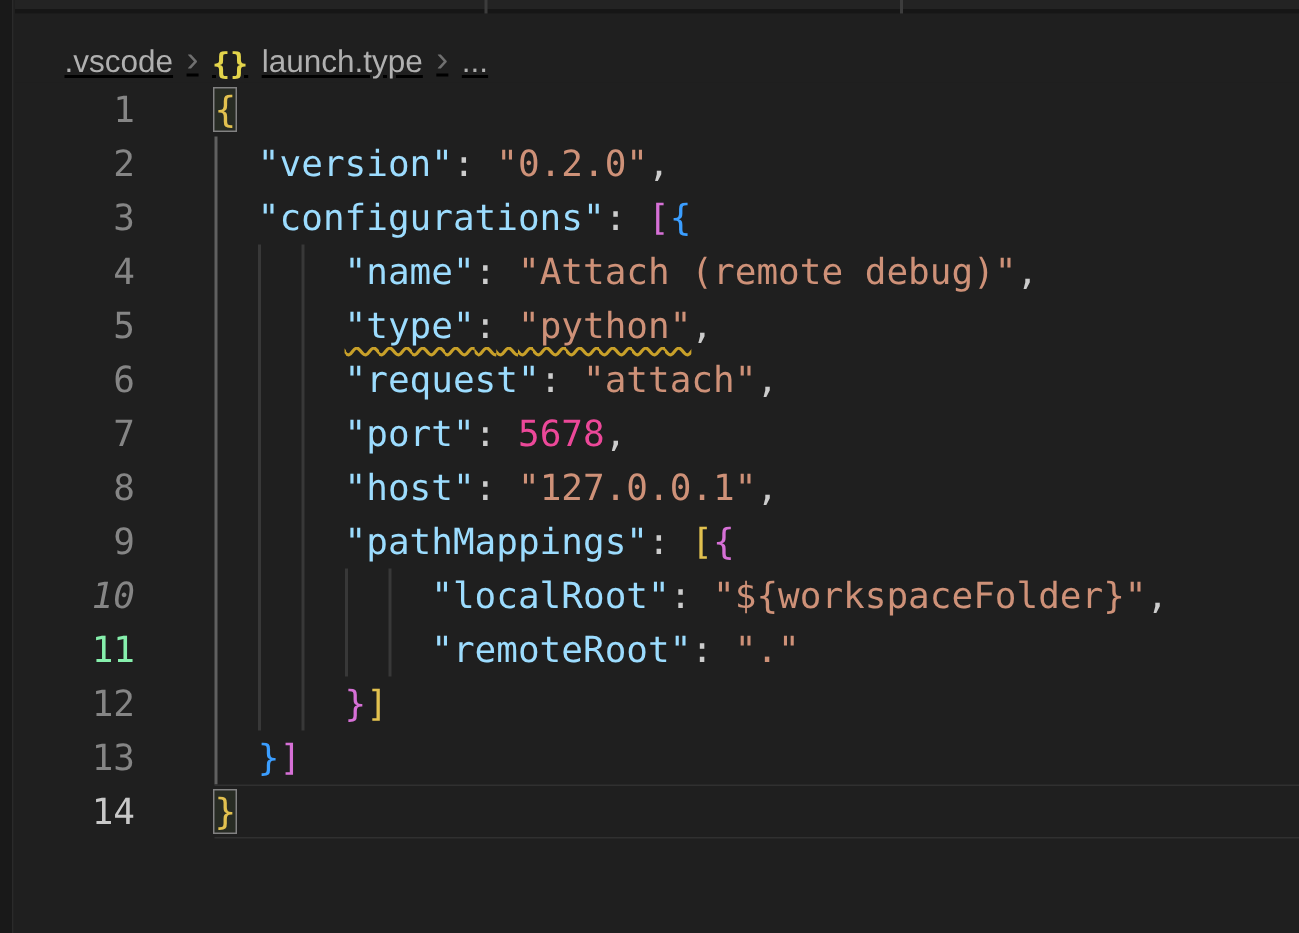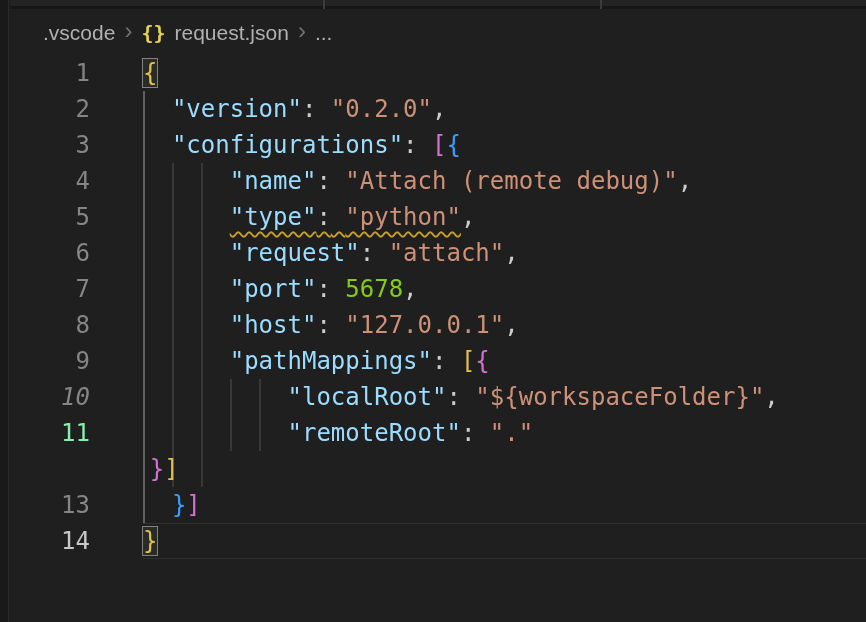--- a/index.html
+++ b/index.html
@@ -9,23 +9,23 @@
   .left-rail { position:absolute; left:0; top:0; width:9px; height:622px;
                background:#191919; border-right:1px solid #2A2A2A; }
 
   
   .tab-strip { position:absolute; left:10px; top:0; right:0; height:9px;
                background:#232323; border-bottom:3px solid #161616; }
   .tab-sep { position:absolute; top:0; width:2px; height:9px; background:#3C3C3C; }
 
   
   .breadcrumb-bar { position:absolute; left:10px; top:12px; right:0; height:42px;
-                    display:flex; align-items:center; padding-left:33px;
+                    display:flex; align-items:flex-end; padding-left:33px;
                     font-family:"Liberation Sans", sans-serif; font-size:21px;
-                    background:#1F1F1F; }
+                    background:#1F1F1F;text-decoration:underline; }
   .crumb { color:#B0B0B0; }
   .crumb-sep { color:#707070; font-size:24px; margin:0 9px; line-height:1;
                transform:translateY(-2px); }
   .crumb-json-icon { color:#E3D44B; font-family:"DejaVu Sans Mono", monospace;
                      font-size:20px; font-weight:bold; margin-right:9px; }
 
   
   .code-area { position:absolute; left:10px; top:55px; right:0; bottom:0;
                background:#1F1F1F; overflow:hidden; }
   .row { display:flex; height:36px; line-height:36px; position:relative;
@@ -50,21 +50,21 @@
 
 <div class="tab-strip">
     <div class="tab-sep" style="left: 313px;"></div>
     <div class="tab-sep" style="left: 590px;"></div>
   </div>
 
 <div class="breadcrumb-bar">
   <span class="crumb">.vscode</span>
   <span class="crumb-sep">›</span>
   <span class="crumb-json-icon">{}</span>
-  <span class="crumb">request.json</span>
+  <span class="crumb">launch.type</span>
   <span class="crumb-sep">›</span>
   <span class="crumb">...</span>
 </div>
 
 <div class="code-area">
     <div class="guide active" style="left: 133px; top: 36px; height: 432px;"></div>
     <div class="guide" style="left: 161.9px; top: 108px; height: 324px;"></div>
     <div class="guide" style="left: 190.8px; top: 108px; height: 324px;"></div>
     <div class="guide" style="left: 219.7px; top: 324px; height: 72px;"></div>
     <div class="guide" style="left: 248.6px; top: 324px; height: 72px;"></div>
@@ -87,39 +87,40 @@
     <div class="row">
       <div class="gutter" style="color: rgb(133, 133, 133);">5</div>
       <div class="content"><span style="color: rgb(212, 212, 212);">      </span><span class="wavy" style="color: rgb(156, 220, 254);">"type"</span><span class="wavy" style="color: rgb(204, 204, 204);">:</span><span class="wavy" style="color: rgb(212, 212, 212);"> </span><span class="wavy" style="color: rgb(206, 145, 120);">"python"</span><span style="color: rgb(204, 204, 204);">,</span></div>
     </div>
     <div class="row">
       <div class="gutter" style="color: rgb(133, 133, 133);">6</div>
       <div class="content"><span style="color: rgb(212, 212, 212);">      </span><span style="color: rgb(156, 220, 254);">"request"</span><span style="color: rgb(204, 204, 204);">:</span><span style="color: rgb(212, 212, 212);"> </span><span style="color: rgb(206, 145, 120);">"attach"</span><span style="color: rgb(204, 204, 204);">,</span></div>
     </div>
     <div class="row">
       <div class="gutter" style="color: rgb(133, 133, 133);">7</div>
-      <div class="content"><span style="color: rgb(212, 212, 212);">      </span><span style="color: rgb(156, 220, 254);">"port"</span><span style="color: rgb(204, 204, 204);">:</span><span style="color: rgb(212, 212, 212);"> </span><span style="color: #84cc16;">5678</span><span style="color: rgb(204, 204, 204);">,</span></div>
+      <div class="content"><span style="color: rgb(212, 212, 212);">      </span><span style="color: rgb(156, 220, 254);">"port"</span><span style="color: rgb(204, 204, 204);">:</span><span style="color: rgb(212, 212, 212);"> </span><span style="color: #ec4899;">5678</span><span style="color: rgb(204, 204, 204);">,</span></div>
     </div>
     <div class="row">
       <div class="gutter" style="color: rgb(133, 133, 133);">8</div>
       <div class="content"><span style="color: rgb(212, 212, 212);">      </span><span style="color: rgb(156, 220, 254);">"host"</span><span style="color: rgb(204, 204, 204);">:</span><span style="color: rgb(212, 212, 212);"> </span><span style="color: rgb(206, 145, 120);">"127.0.0.1"</span><span style="color: rgb(204, 204, 204);">,</span></div>
     </div>
     <div class="row">
       <div class="gutter" style="color: rgb(133, 133, 133);">9</div>
       <div class="content"><span style="color: rgb(212, 212, 212);">      </span><span style="color: rgb(156, 220, 254);">"pathMappings"</span><span style="color: rgb(204, 204, 204);">:</span><span style="color: rgb(212, 212, 212);"> </span><span style="color: rgb(226, 193, 79);">[</span><span style="color: rgb(214, 112, 214);">{</span></div>
     </div>
     <div class="row">
       <div class="gutter" style="color: rgb(133, 133, 133); font-style: italic;">10</div>
       <div class="content"><span style="color: rgb(212, 212, 212);">          </span><span style="color: rgb(156, 220, 254);">"localRoot"</span><span style="color: rgb(204, 204, 204);">:</span><span style="color: rgb(212, 212, 212);"> </span><span style="color: rgb(206, 145, 120);">"${workspaceFolder}"</span><span style="color: rgb(204, 204, 204);">,</span></div>
     </div>
     <div class="row">
       <div class="gutter" style="color: #86efac;">11</div>
       <div class="content"><span style="color: rgb(212, 212, 212);">          </span><span style="color: rgb(156, 220, 254);">"remoteRoot"</span><span style="color: rgb(204, 204, 204);">:</span><span style="color: rgb(212, 212, 212);"> </span><span style="color: rgb(206, 145, 120);">"."</span></div>
     </div>
     <div class="row">
+      <div class="gutter" style="color: rgb(133, 133, 133);">12</div>
       <div class="content"><span style="color: rgb(212, 212, 212);">      </span><span style="color: rgb(214, 112, 214);">}</span><span style="color: rgb(226, 193, 79);">]</span></div>
     </div>
     <div class="row">
       <div class="gutter" style="color: rgb(133, 133, 133);">13</div>
       <div class="content"><span style="color: rgb(212, 212, 212);">  </span><span style="color: rgb(59, 158, 255);">}</span><span style="color: rgb(214, 112, 214);">]</span></div>
     </div>
     <div class="row current">
       <div class="gutter active" style="color: rgb(200, 200, 200);">14</div>
       <div class="content"><span class="bracket-match" style="color: rgb(226, 193, 79);">}</span></div>
     </div>

